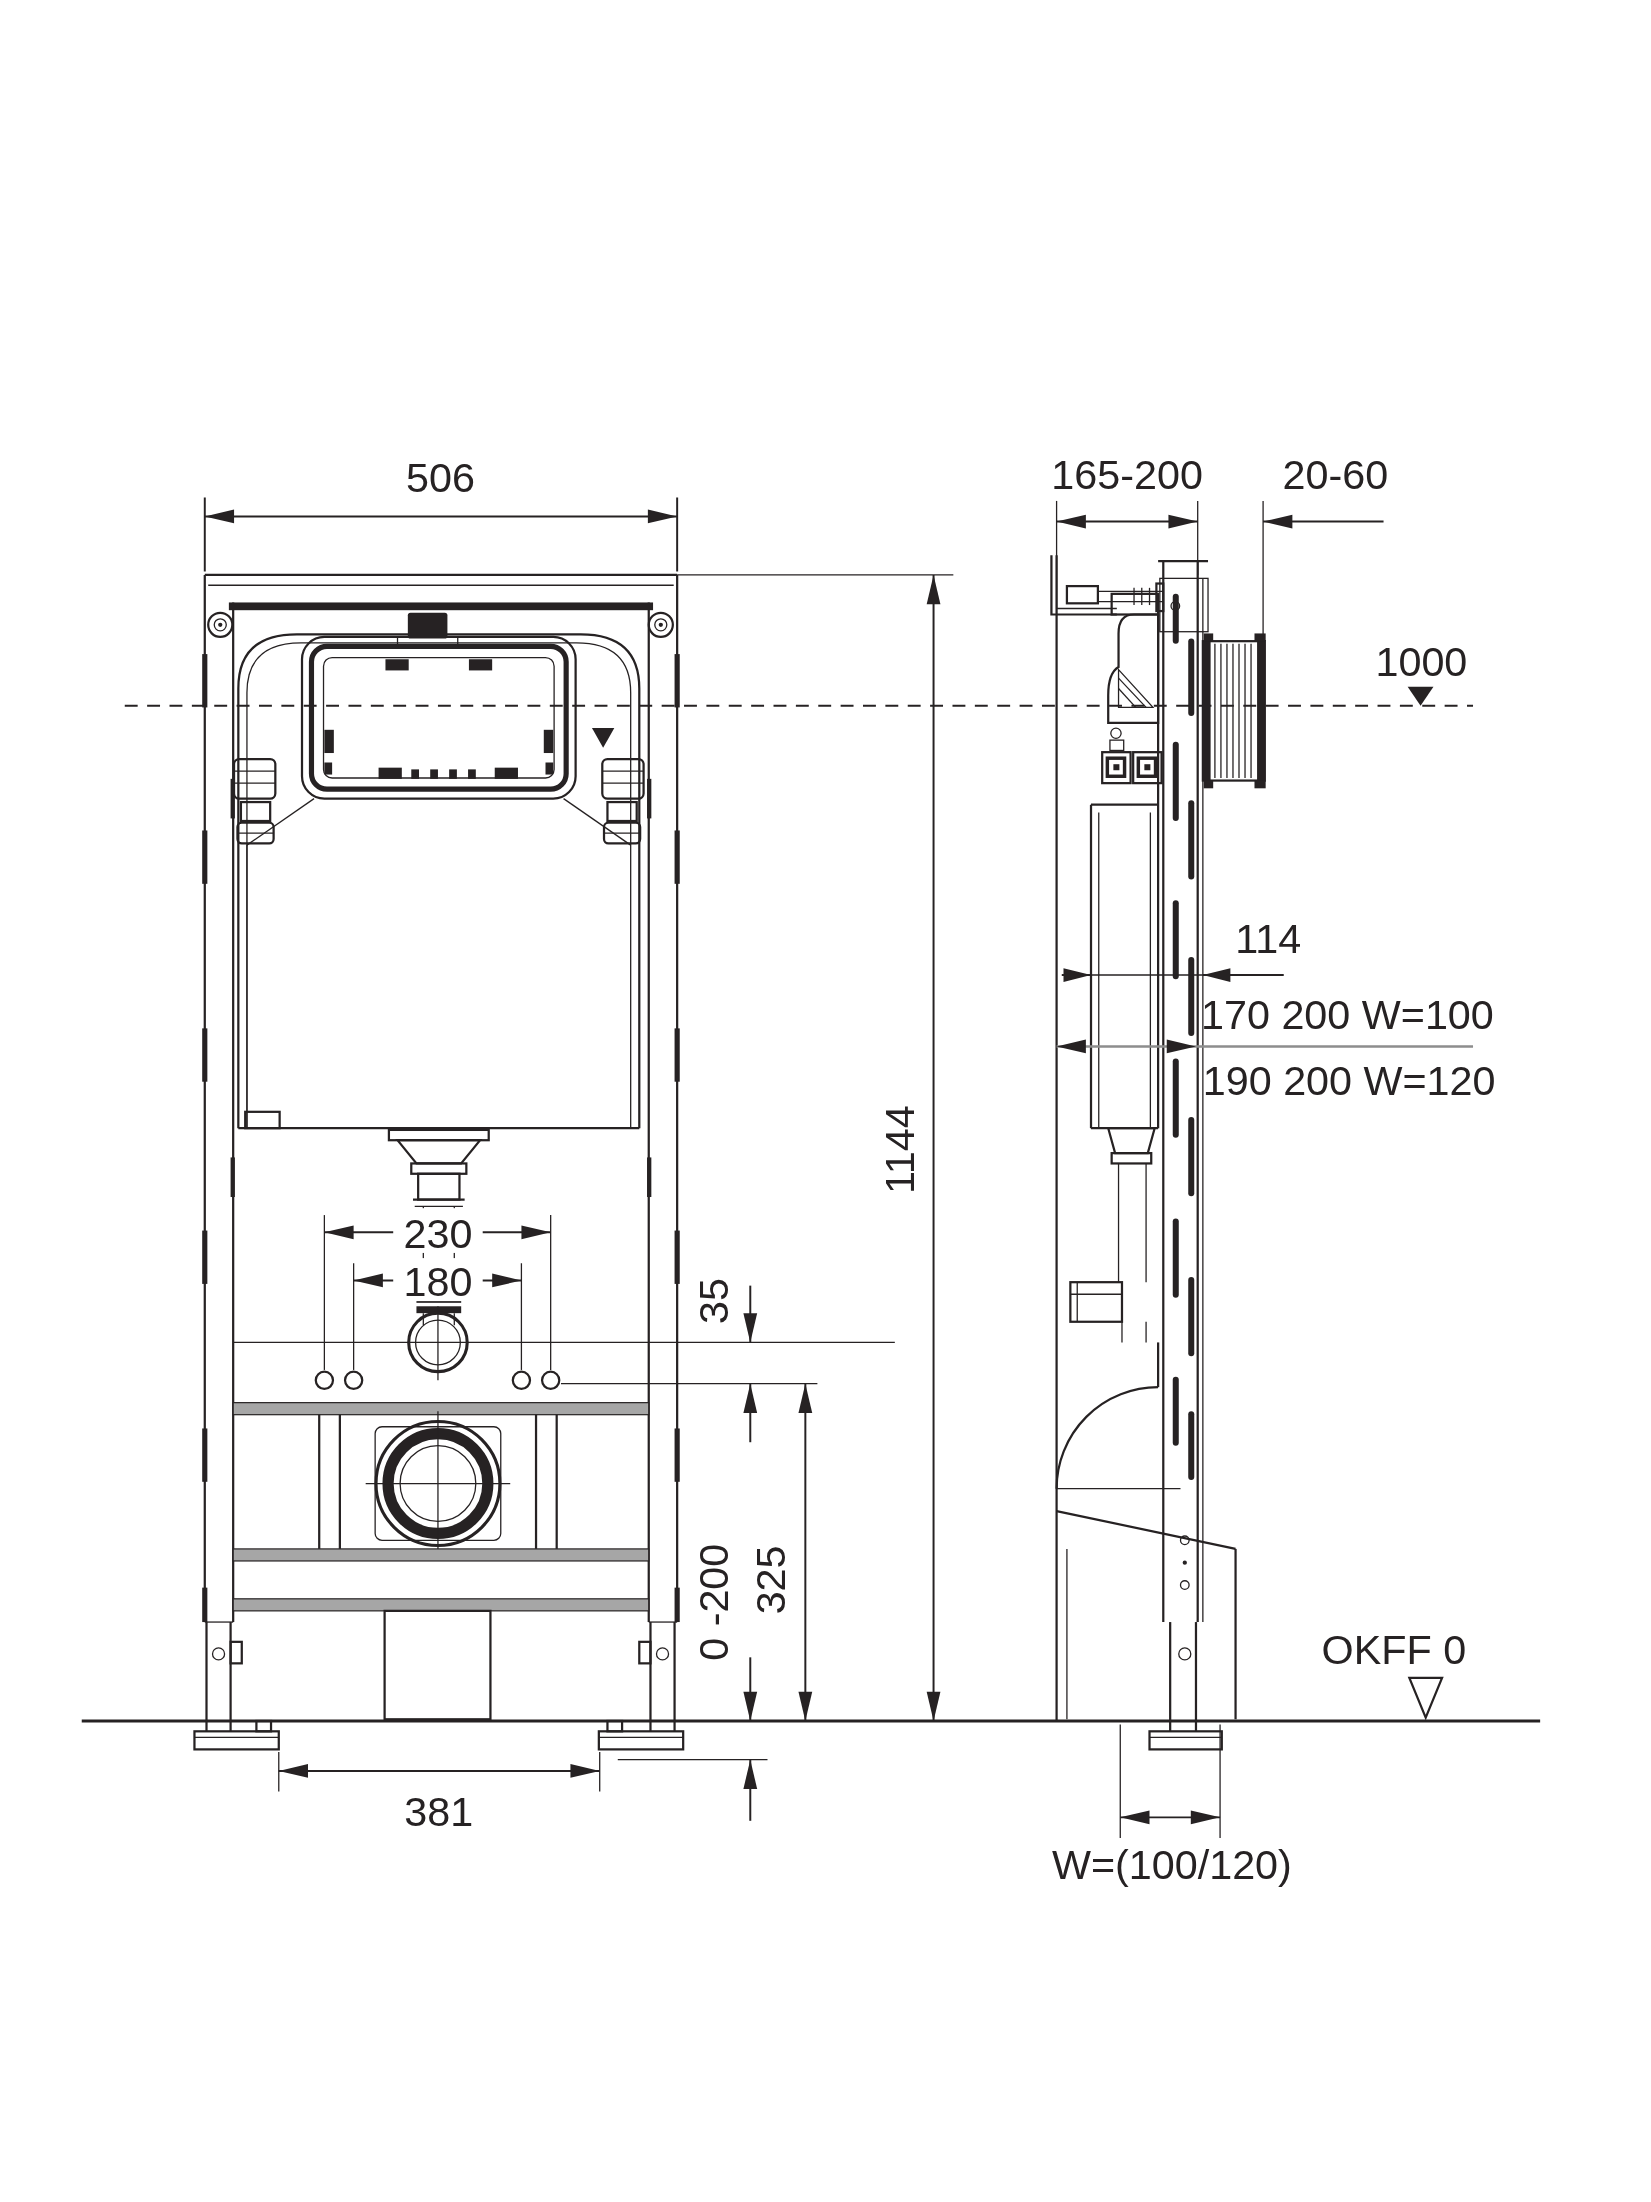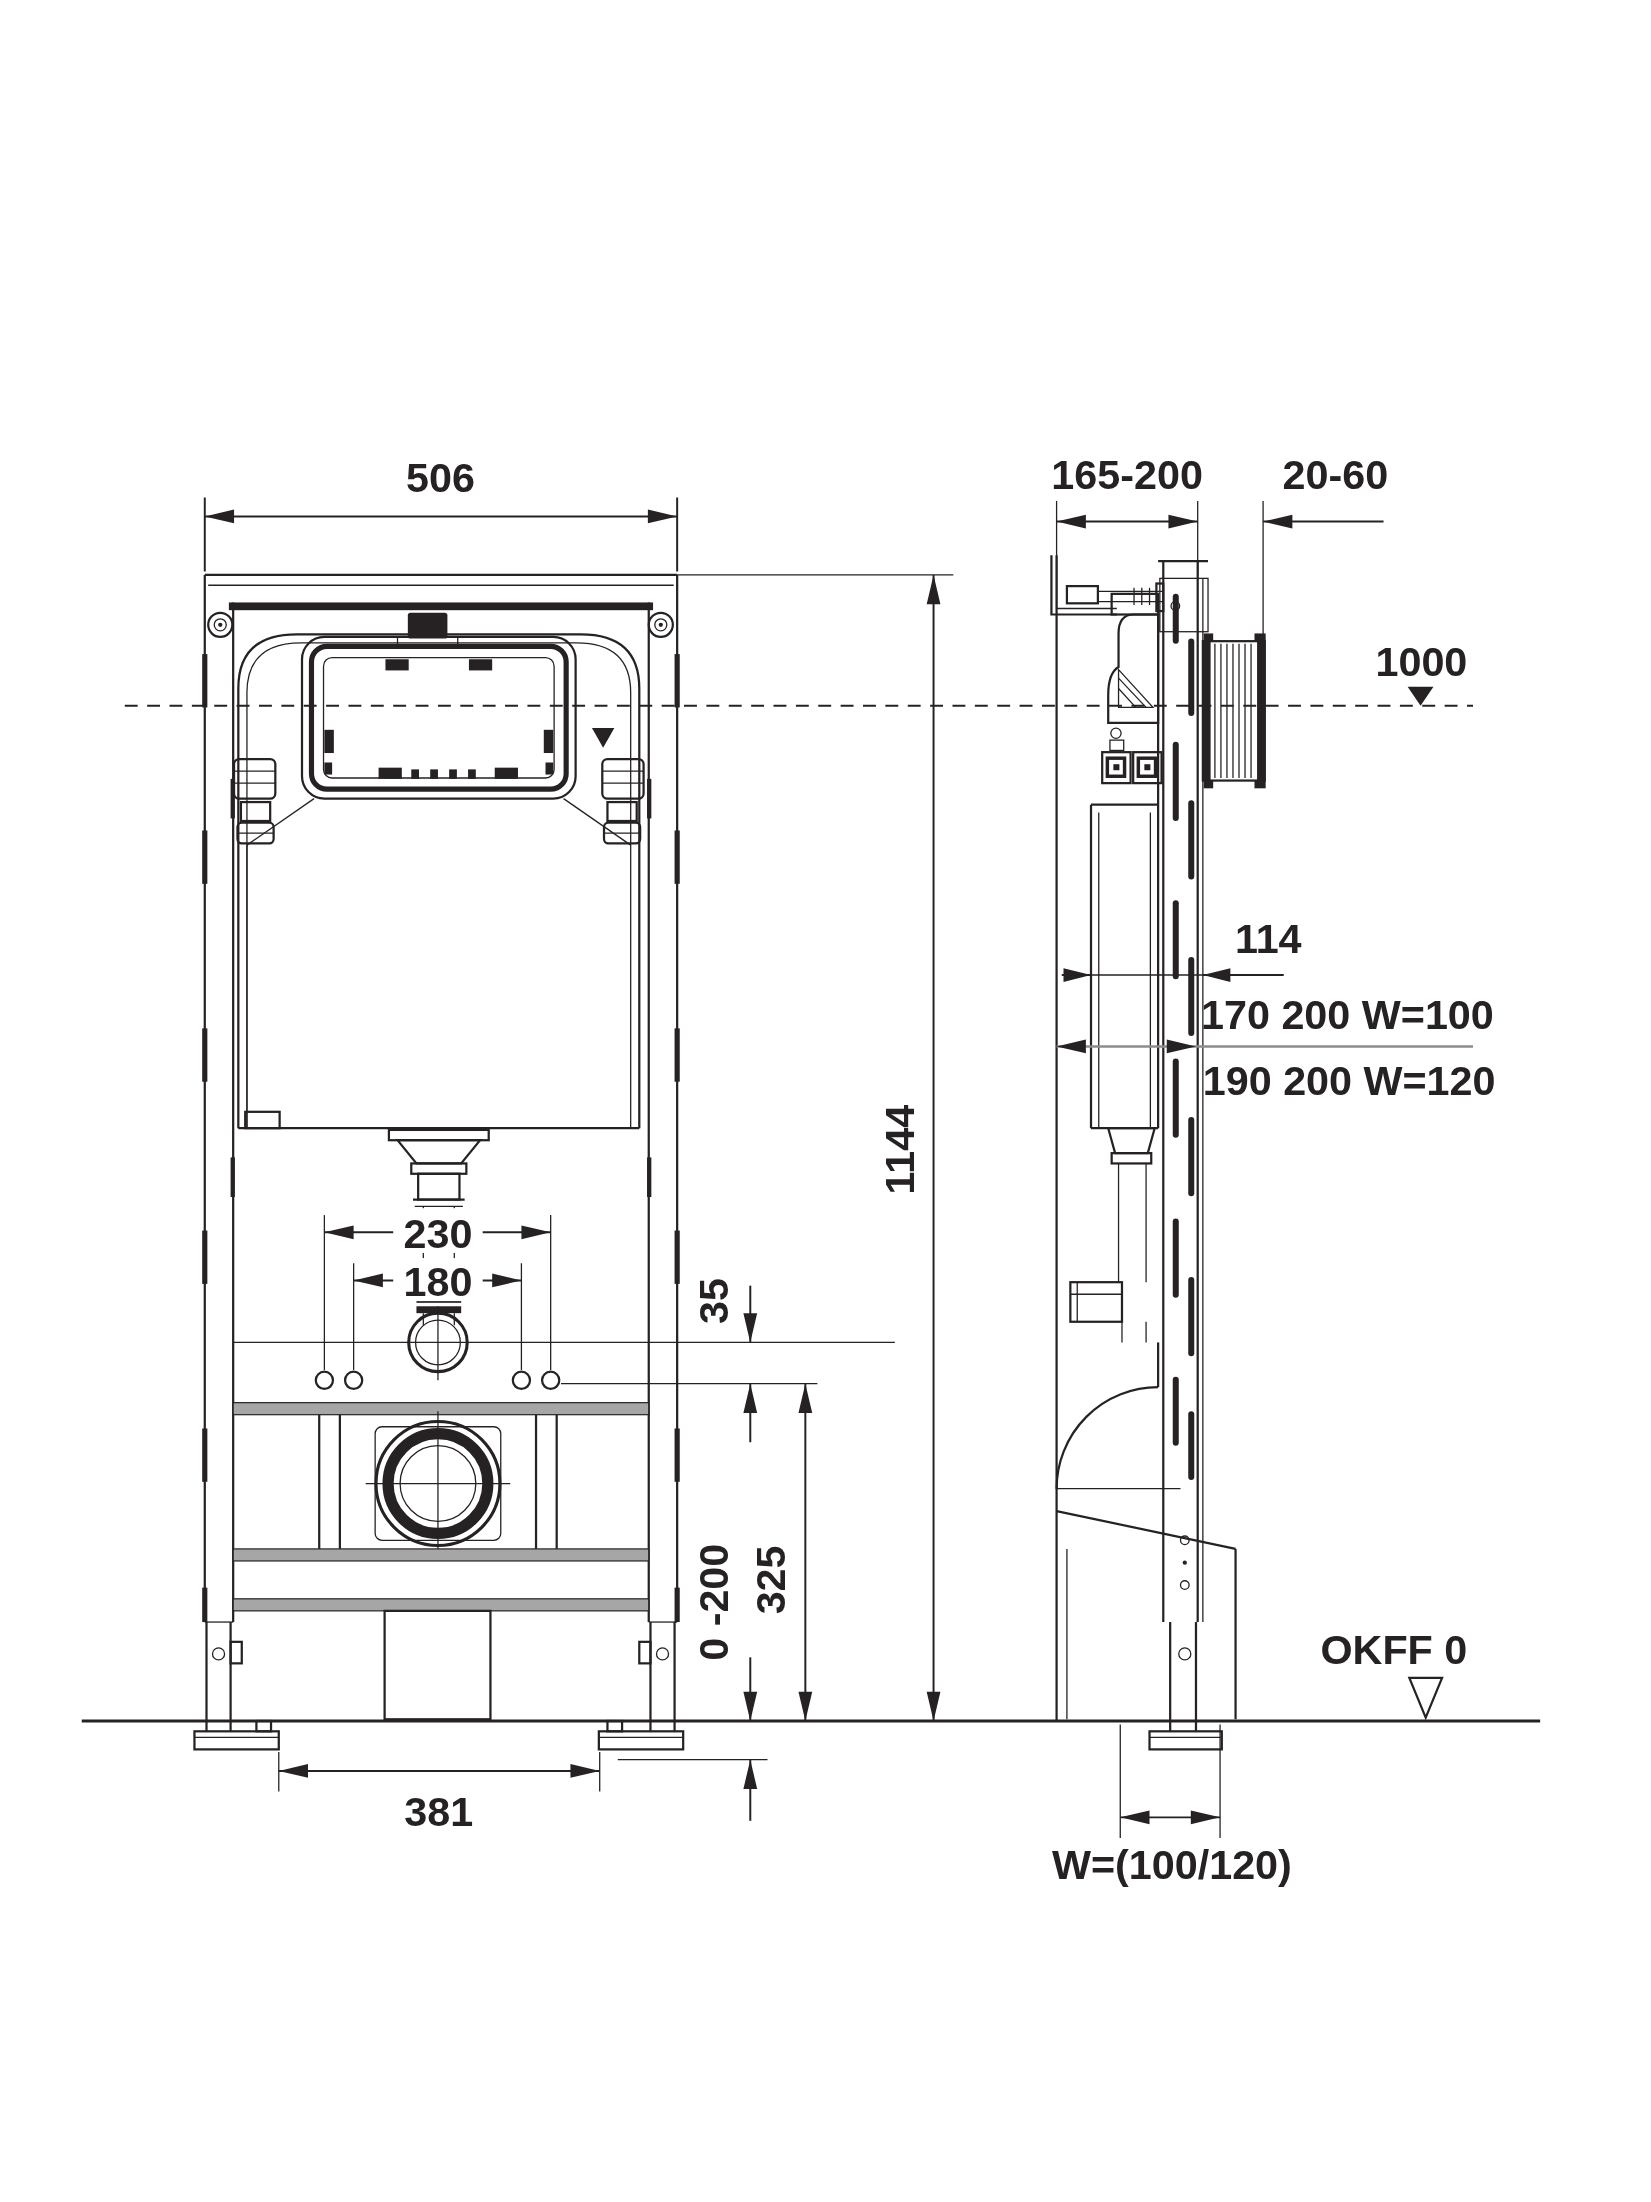--- a/index.html
+++ b/index.html
@@ -1,16 +1,16 @@
 <!DOCTYPE html>
 <html style="font-size:13.8px"><head>
 <meta charset="utf-8">
 <style>
   html,body { margin:0; padding:0; background:#ffffff; }
-  .page { width:1652px; height:2203px; position:relative; background:#fff;font-weight:bold; }
+  .page { width:1652px; height:2203px; position:relative; background:#fff; }
   svg { display:block; }
   
   .o  { fill:none; stroke:#262223; stroke-width:2.6; }   
   .t  { fill:none; stroke:#262223; stroke-width:1.5; }   
   .k  { fill:none; stroke:#262223; stroke-width:3.6; }   
   .dim{ fill:none; stroke:#262223; stroke-width:2.3; }   
   .d  { fill:#262223; stroke:none; }                     
   .wf { fill:#ffffff; stroke:none; }                     
   .g  { fill:#a6a6a6; stroke:#262223; stroke-width:1.4; }
   .gl { fill:none; stroke:#8d8d8d; stroke-width:3;   }   

